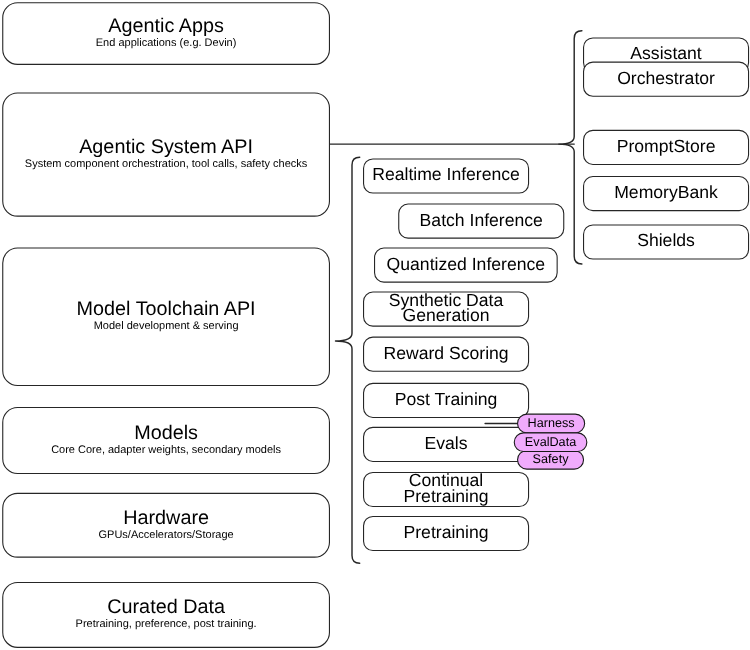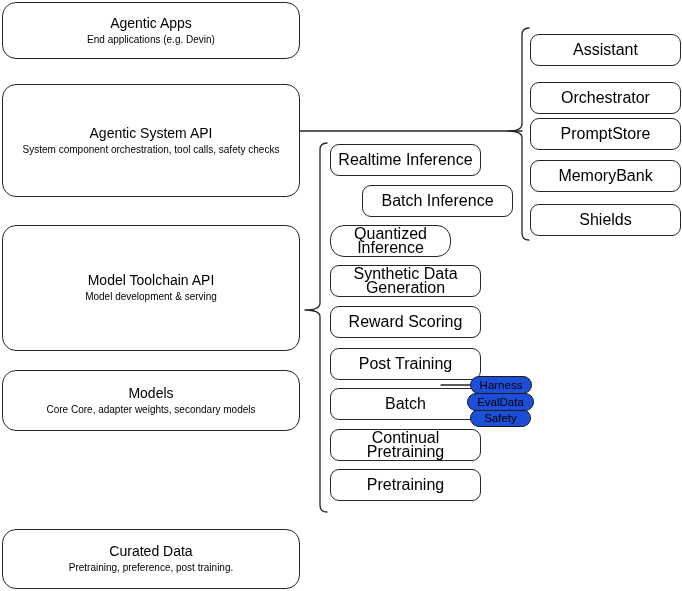--- a/index.html
+++ b/index.html
@@ -26,41 +26,41 @@
     display: flex;
     flex-direction: column;
     align-items: center;
     justify-content: center;
     text-align: center;
   }
   .layer {
     border-radius: 14px;
   }
   .layer .title {
-    font-size: 14px;
+    font-size: 18px;
     line-height: 15px;
     color: #000;
   }
   .layer .subtitle {
     font-size: 10px;
     line-height: 12px;
     color: #000;
     margin-top: 3px;
   }
   .chip {
     border-radius: 9px;
     font-size: 16px;
     line-height: 14px;
     border-width: 1.4px;
   }
   .pill {
     position: absolute;
     box-sizing: border-box;
     border: 1.4px solid #1a1a1a;
-    background: #1d4ed8;
+    background: #f0abfc;
     border-radius: 999px;
     display: flex;
     align-items: center;
     justify-content: center;
     font-size: 11.5px;
     line-height: 13px;
     z-index: 6;
   }
   svg.wires {
     position: absolute;
@@ -103,46 +103,50 @@
   <div class="node layer" style="left: 2px; top: 225px; width: 298px; height: 126px;">
     <div class="title">Model Toolchain API</div>
     <div class="subtitle">Model development &amp; serving</div>
   </div>
 
   <div class="node layer" style="left: 2px; top: 370px; width: 298px; height: 61px;">
     <div class="title">Models</div>
     <div class="subtitle">Core Core, adapter weights, secondary models</div>
   </div>
 
+  <div class="node layer" style="left: 2px; top: 448px; width: 298px; height: 59px;">
+    <div class="title">Hardware</div>
+    <div class="subtitle">GPUs/Accelerators/Storage</div>
+  </div>
 
   <div class="node layer" style="left: 2px; top: 529px; width: 298px; height: 60px;">
     <div class="title">Curated Data</div>
     <div class="subtitle">Pretraining, preference, post training.</div>
   </div>
 
   <div class="node chip" style="left: 330px; top: 144px; width: 151px; height: 32px;">
     <span>Realtime Inference</span>
   </div>
   <div class="node chip" style="left: 330px; top: 185px; width: 151px; height: 32px; margin-left: 32px;">
     <span>Batch Inference</span>
   </div>
-  <div class="node chip" style="left: 330px; top: 225px; width: 121px; height: 32px; border-radius: 14px;">
+  <div class="node chip" style="left: 340px; top: 225px; width: 167px; height: 32px;">
     <span>Quantized Inference</span>
   </div>
   <div class="node chip" style="left: 330px; top: 265px; width: 151px; height: 32px;">
     <span>Synthetic Data Generation</span>
   </div>
   <div class="node chip" style="left: 330px; top: 306px; width: 151px; height: 32px;">
     <span>Reward Scoring</span>
   </div>
   <div class="node chip" style="left: 330px; top: 348px; width: 151px; height: 32px;">
     <span>Post Training</span>
   </div>
   <div class="node chip" style="left: 330px; top: 388px; width: 151px; height: 32px;">
-    <span>Batch</span>
+    <span>Evals</span>
   </div>
   <div class="node chip" style="left: 330px; top: 429px; width: 151px; height: 32px;">
     <span>Continual Pretraining</span>
   </div>
   <div class="node chip" style="left: 330px; top: 469px; width: 151px; height: 32px;">
     <span>Pretraining</span>
   </div>
 
   <div class="pill" style="left: 470px; top: 376px; width: 62px; height: 18px;">
     <span>Harness</span>
@@ -150,21 +154,21 @@
   <div class="pill front" style="left: 467px; top: 393px; width: 67px; height: 18px;">
     <span>EvalData</span>
   </div>
   <div class="pill" style="left: 470px; top: 409px; width: 61px; height: 18px; align-items: center;">
     <span>Safety</span>
   </div>
 
   <div class="node chip" style="left: 530px; top: 34px; width: 151px; height: 32px;">
     <span>Assistant</span>
   </div>
-  <div class="node chip" style="left: 530px; top: 82px; width: 151px; height: 32px;">
+  <div class="node chip" style="left: 530px; top: 56px; width: 151px; height: 32px;">
     <span>Orchestrator</span>
   </div>
   <div class="node chip" style="left: 530px; top: 118px; width: 151px; height: 32px;">
     <span>PromptStore</span>
   </div>
   <div class="node chip" style="left: 530px; top: 160px; width: 151px; height: 32px;">
     <span>MemoryBank</span>
   </div>
   <div class="node chip" style="left: 530px; top: 204px; width: 151px; height: 32px;">
     <span>Shields</span>

